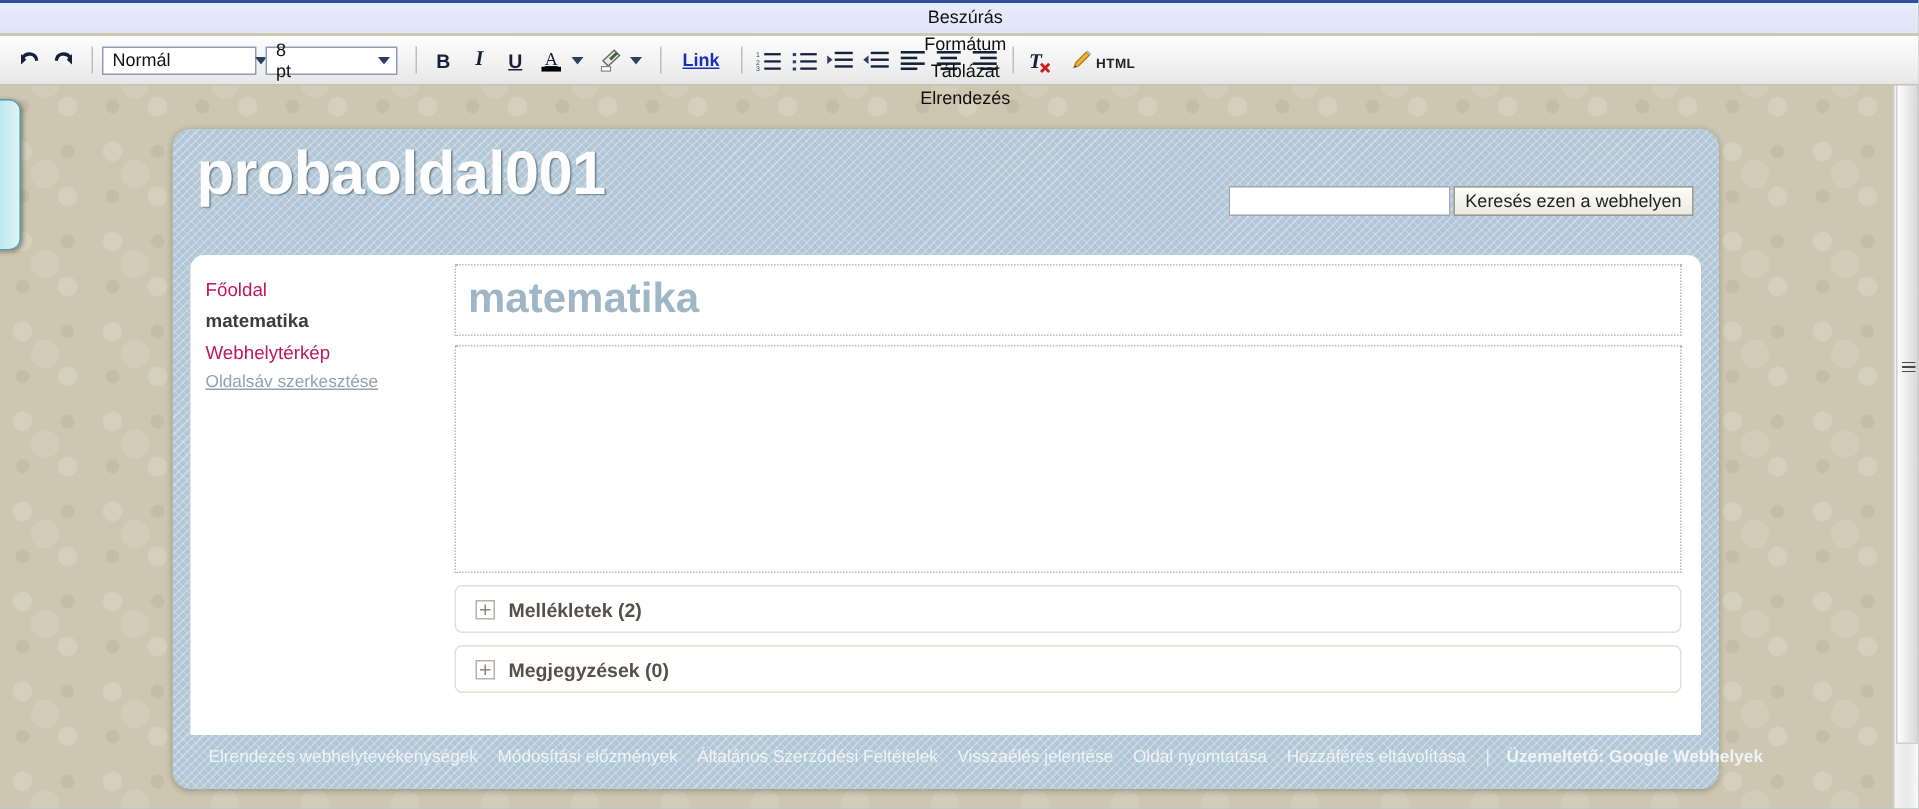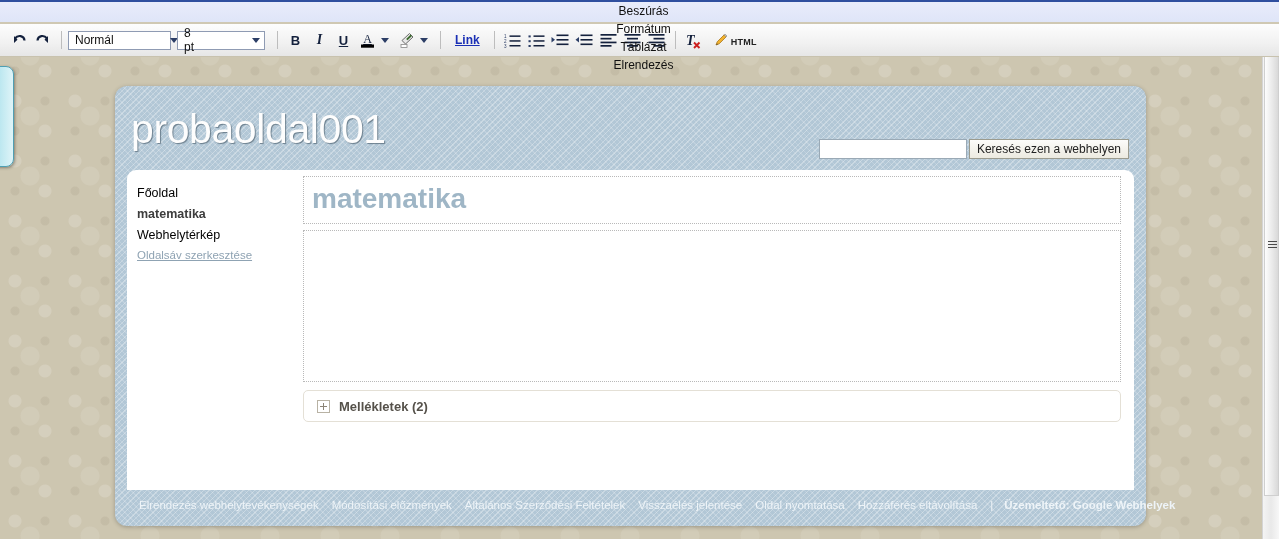--- a/index.html
+++ b/index.html
@@ -159,31 +159,31 @@
     padding: 0;
     z-index: 10;
   }
 
   #site-header {
     position: relative;
     height: 84px;
   }
   #site-title {
     position: absolute;
-    left: 16px; top: 20px;
+    left: 16px; top: 6px;
     font-size: 41px;
     color: #fdfdfd;
-    font-weight: normal;
+    font-weight: bold;
     letter-spacing: -.4px;
     text-shadow: 1px 1px 1px rgba(80,100,115,.75);
     white-space: nowrap;
   }
   #searchbox {
     position: absolute;
-    right: 17px; top: 53px;
+    right: 17px; top: 38px;
     display: flex; align-items: stretch;
   }
   #search-input {
     width: 148px; height: 20px;
     border: 1px solid #9aa9b5;
     background: #fff;
     font-size: 12px;
     padding: 0 4px;
     box-sizing: border-box;
     outline: none;
@@ -215,21 +215,21 @@
   }
 
   #sidebar {
     width: 176px;
     padding: 16px 0 0 10px;
     box-sizing: border-box;
     flex: 0 0 auto;
   }
   .side-link {
     font-size: 12.5px;
-    color: #000000;
+    color: #be185d;
     margin-bottom: 7px;
     white-space: nowrap;
     cursor: default;
   }
   .side-link.current { color: #3d3d3d; font-weight: bold; }
   .side-edit {
     font-size: 11.5px;
     color: #8fa3b3;
     text-decoration: underline;
     margin-top: 5px;
@@ -522,20 +522,24 @@
     <div id="content">
       <div id="page-title-region">
         <div id="page-title-text">matematika</div>
       </div>
       <div id="page-content-region"></div>
 
       <div class="collapse-row">
         <span class="plus-box"></span>
         <span class="collapse-label">Mellékletek (2)</span>
       </div>
+      <div class="collapse-row">
+        <span class="plus-box"></span>
+        <span class="collapse-label">Megjegyzések (0)</span>
+      </div>
     </div>
   </div>
 
   <div id="site-footer">
     <span class="foot-link">Elrendezés webhelytevékenységek</span>
     <span class="foot-link">Módosítási előzmények</span>
     <span class="foot-link">Általános Szerződési Feltételek</span>
     <span class="foot-link">Visszaélés jelentése</span>
     <span class="foot-link">Oldal nyomtatása</span>
     <span class="foot-link">Hozzáférés eltávolítása</span>

